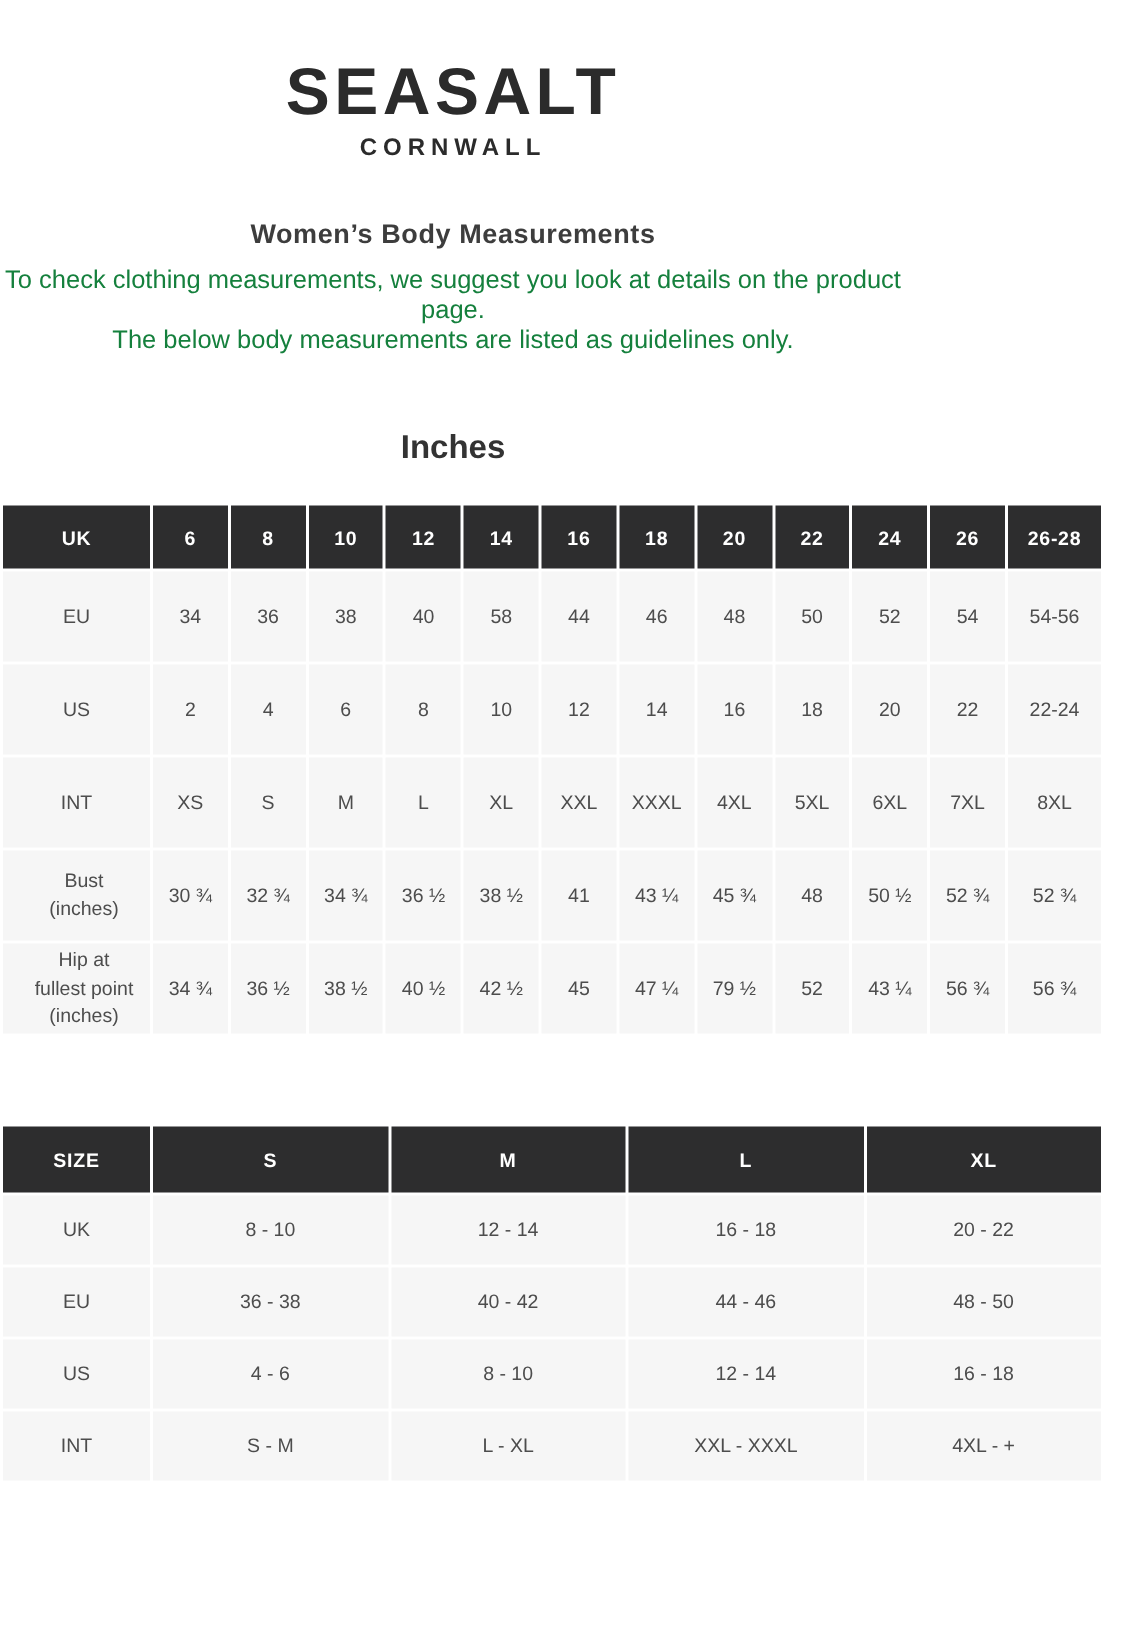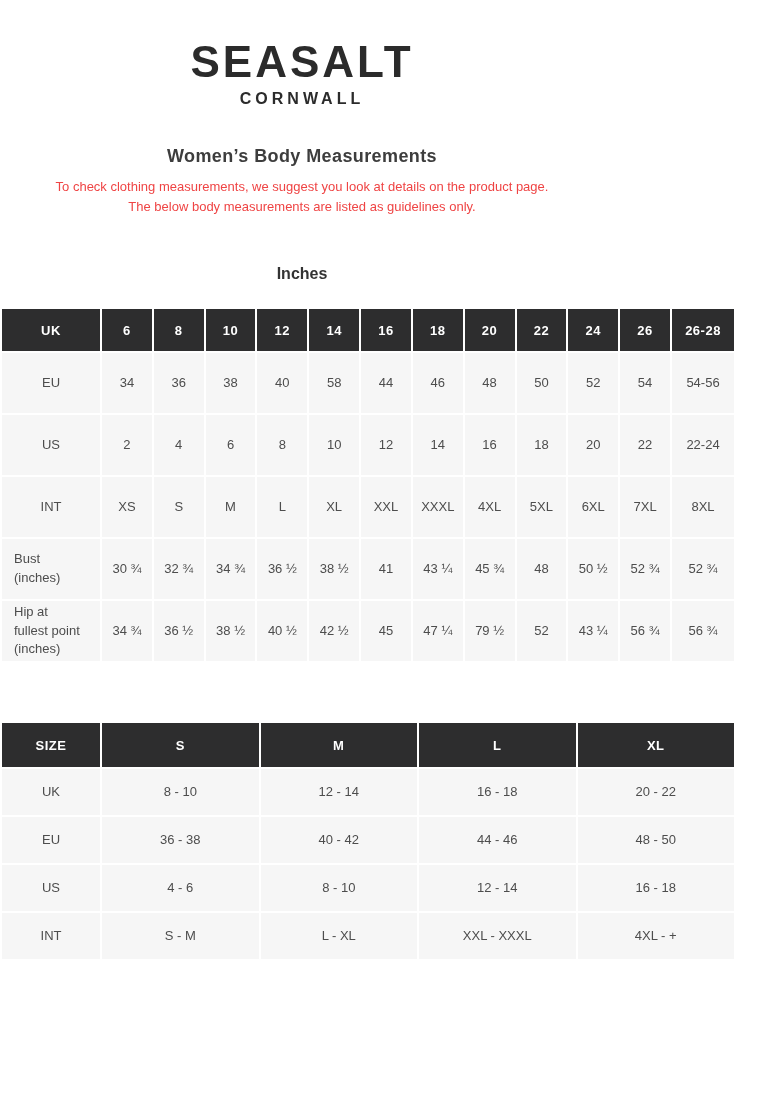--- a/index.html
+++ b/index.html
@@ -6,35 +6,35 @@
   body{width:762px;font-family:"Liberation Sans","DejaVu Sans",sans-serif;color:#4a4a4a;}
   .page{width:604px;padding-top:40px;}
 
   .logo{ text-align:center; font-size:44px; font-weight:800; letter-spacing:3px;
          color:#2b2b2b; line-height:1; }
   .logo-sub{ text-align:center; font-size:16px; font-weight:700; letter-spacing:4px;
          color:#2b2b2b; margin-top:6px; }
 
   .page-title{ text-align:center; font-size:18px; font-weight:700; letter-spacing:.4px;
          color:#3d3d3d; margin-top:38px; }
-  .desc{ text-align:center; font-size:13px; color:#ef4444; line-height:20px; margin-top:10px; }
-
-  .section-title{ text-align:center; font-size:16px; font-weight:700; color:#333333;
+  .desc{ text-align:center; font-size:17px; color:#15803d; line-height:20px; margin-top:10px; }
+
+  .section-title{ text-align:center; font-size:22px; font-weight:700; color:#333333;
          margin-top:48px; }
 
   table{ width:736px; margin:24px auto 0 auto; border-collapse:separate; border-spacing:2px;
          table-layout:fixed; }
   th{ background:#2d2d2e; color:#ffffff; font-size:13px; font-weight:700;
       letter-spacing:.5px; height:42px; text-align:center; padding:0; }
   td{ background:#f6f6f6; color:#4d4d4d; font-size:13px; text-align:center;
       padding:0 2px; white-space:pre-line; line-height:1.45; }
   .t1 td{ height:60px; }
   .t2 td{ height:46px; }
   .t2 th{ height:44px;margin-top:44px; }
-  td.label-left{ text-align:left; padding-left:12px; }
+  td.label-left{ text-align:center; padding-left:12px; }
   .t2{ margin-top:58px; }
 </style>
 </head>
 <body>
 
 <div class="page">
 
   <div class="logo">SEASALT</div>
   <div class="logo-sub">CORNWALL</div>
 

